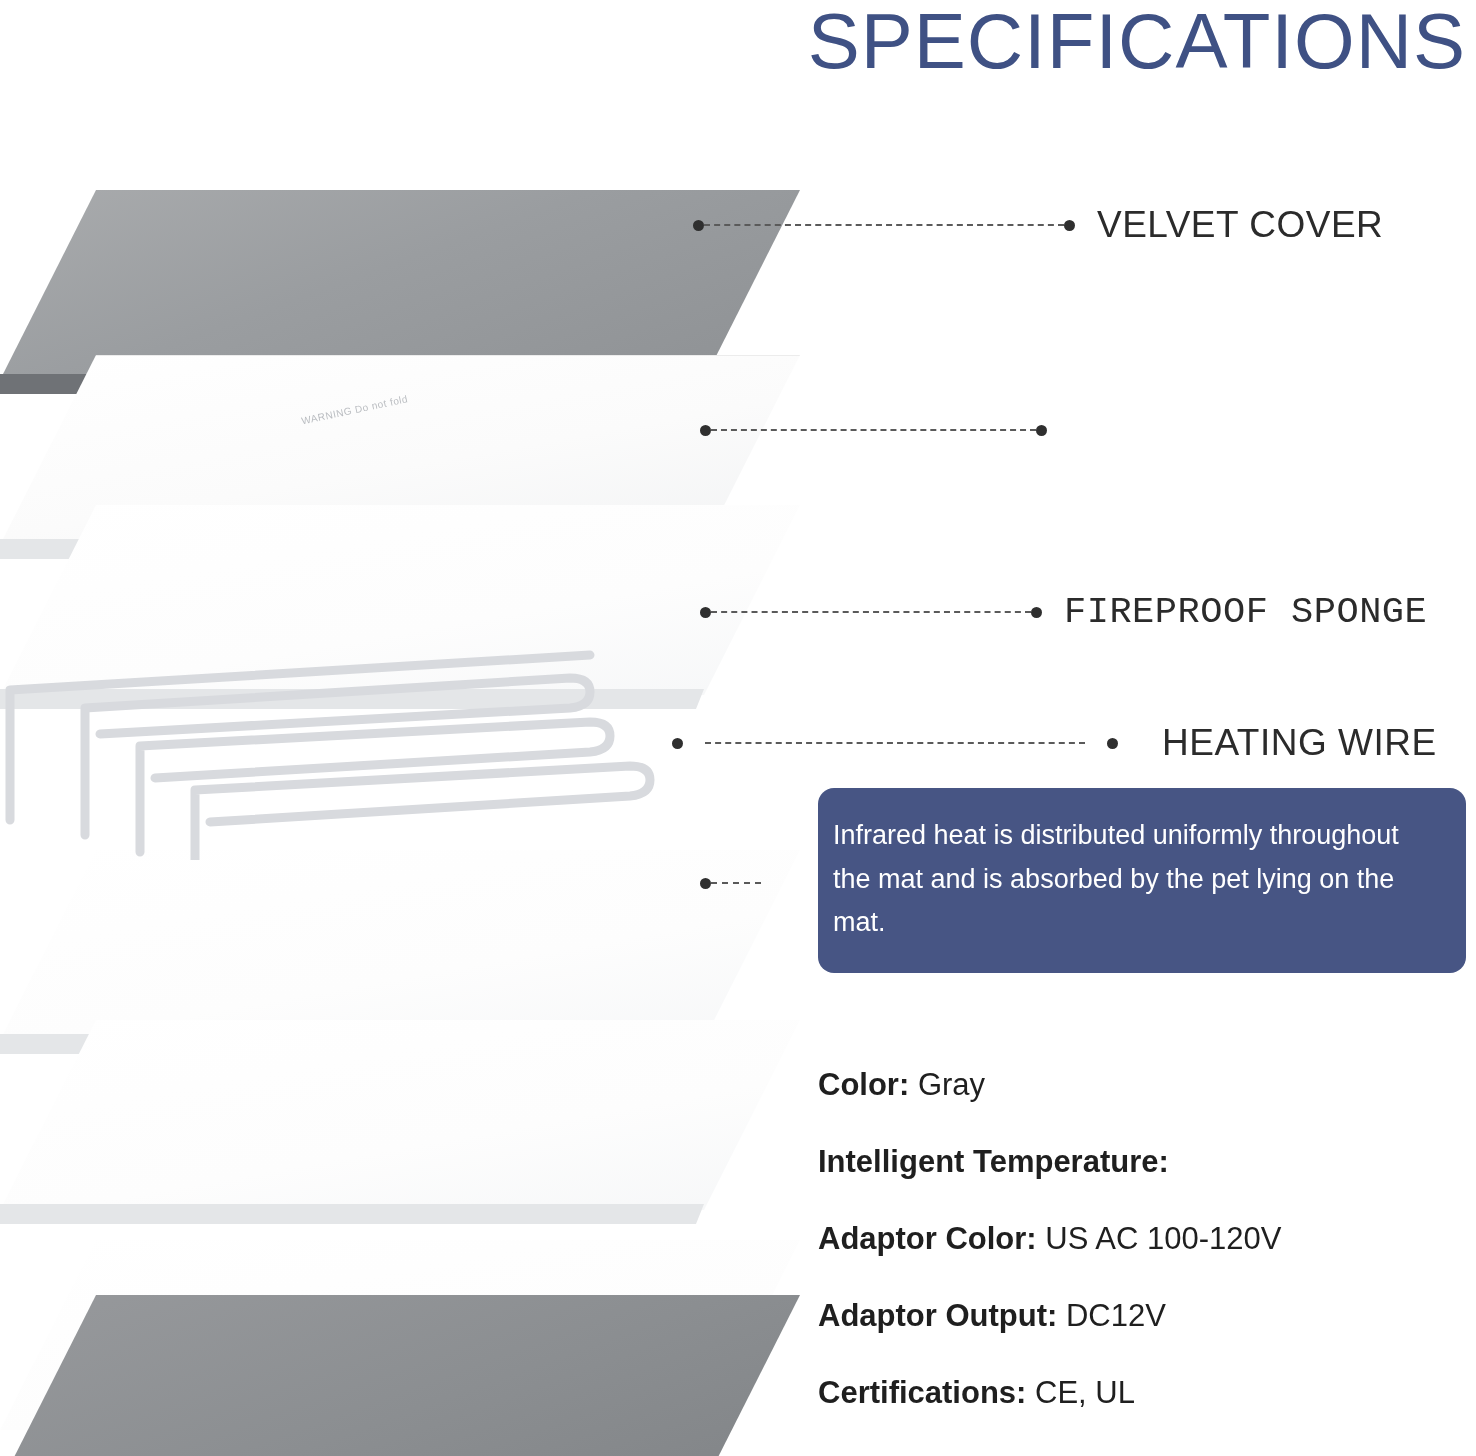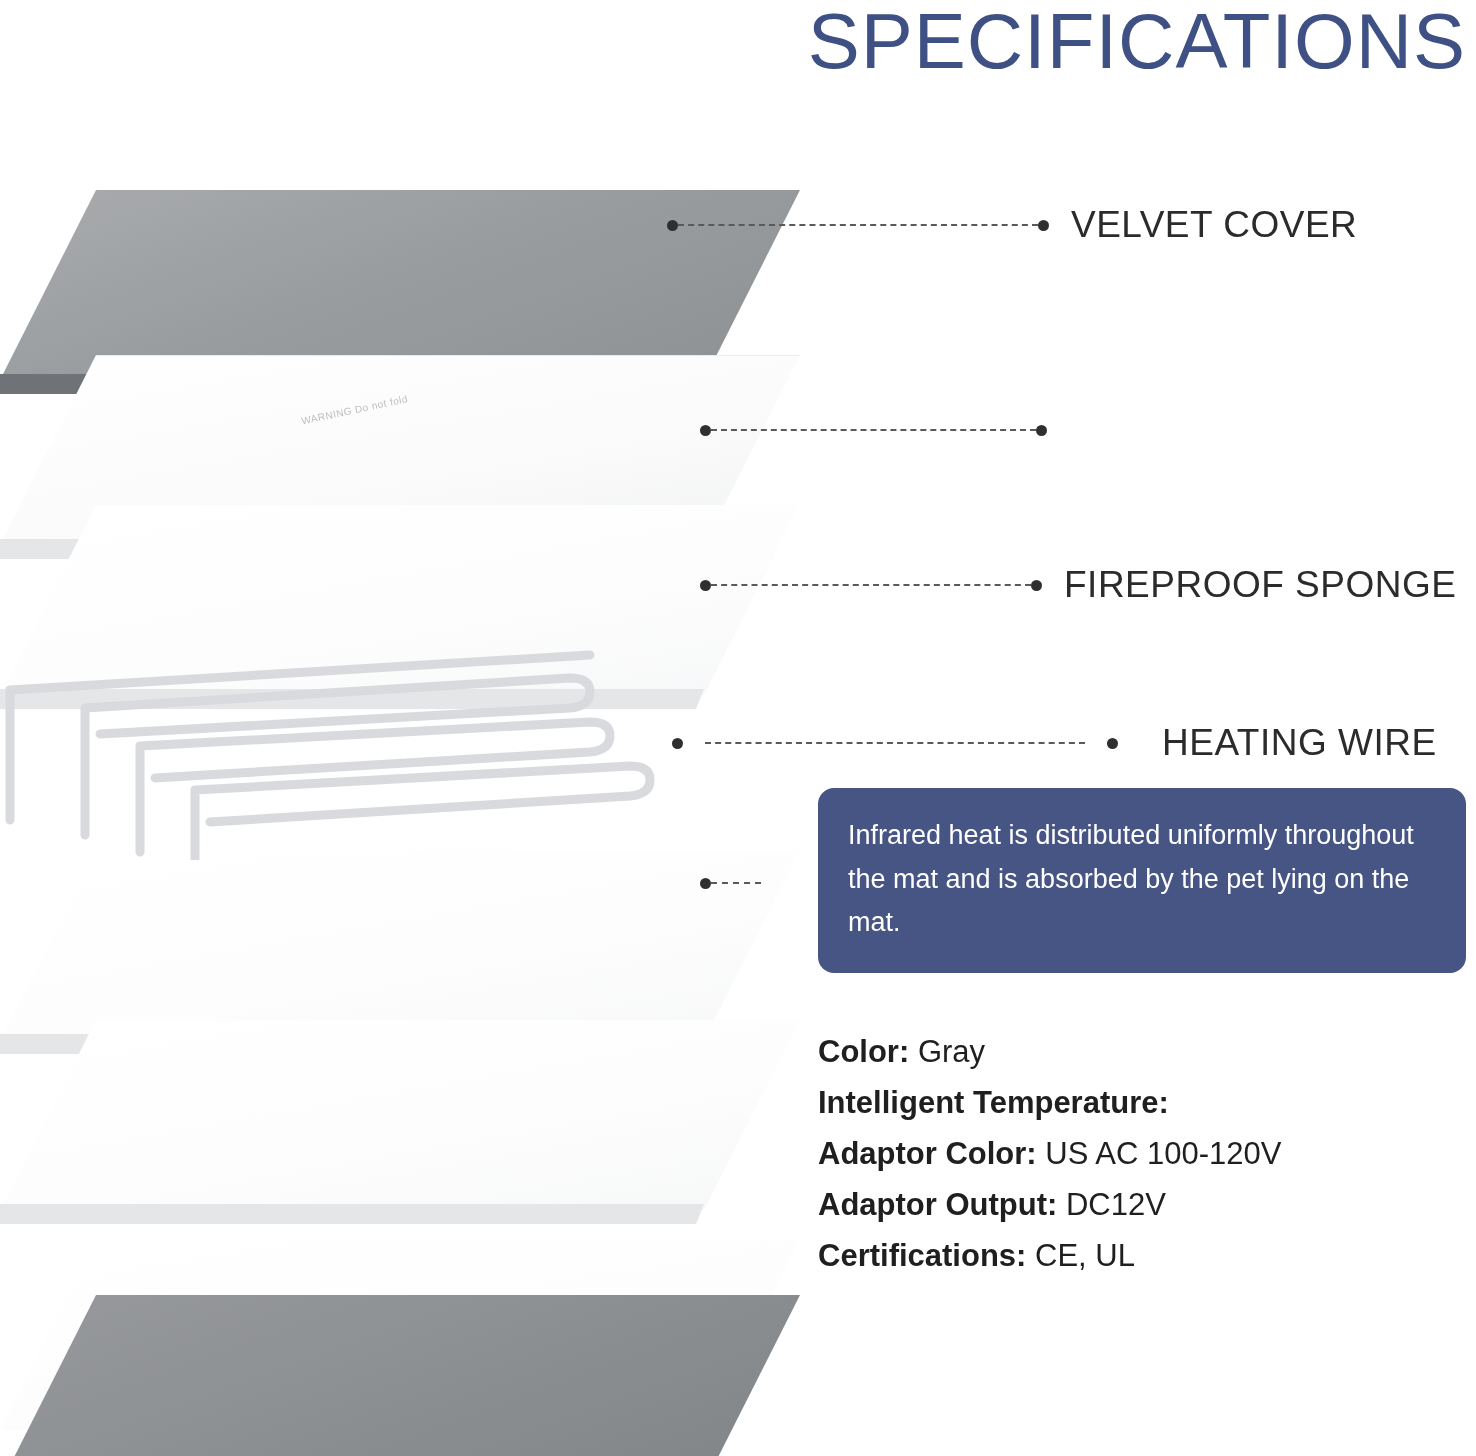--- a/index.html
+++ b/index.html
@@ -119,55 +119,55 @@
     flex: 0 0 auto;
   }
   .callout-label {
     margin-left: 22px;
     font-size: 37px;
     letter-spacing: 0.5px;
     color: #2b2b2b;
     white-space: nowrap;
   }
 
-  #callout-velvet  { left: 667px; top: 210px; }
+  #callout-velvet  { left: 693px; top: 210px; }
   #callout-pvc     { left: 700px; top: 415px; }
-  #callout-sponge  { left: 700px; top: 570px; }
+  #callout-sponge  { left: 700px; top: 597px; font-family: Liberation Mono, monospace; }
   #callout-wire    { left: 672px; top: 728px; gap: 22px; }
   #callout-extra   { left: 700px; top: 868px; }
 
   #callout-velvet  .dash { width: 360px; }
   #callout-pvc     .dash { width: 325px; }
   #callout-sponge  .dash { width: 320px; }
   #callout-wire    .dash { width: 380px; }
   #callout-extra   .dash { width: 50px; }
 
   
   #info-box {
     position: absolute;
     left: 818px; top: 788px;
     width: 648px;
-    padding: 26px 30px 28px 30px;
+    padding: 26px 30px 28px 15px;
     background: #475584;
     border-radius: 16px;
     color: #ffffff;
     font-size: 27px;
     line-height: 1.62;
   }
 
   
   #specs {
     position: absolute;
     left: 818px; top: 1030px;
     width: 650px;
     font-size: 31px;
     line-height: 1.42;
     color: #1f1f1f;
   }
-  .spec-row { margin-bottom: 7px; }
+  .spec-row { margin-bottom: 7px; margin-top: 33px; }
   .spec-key { font-weight: 700; }
   .spec-val { font-weight: 400; }
   .spec-indent { padding-left: 300px; }
   #spec-temp-value { display: block; }
 </style>
 </head>
 <body>
 
 <div id="title">SPECIFICATIONS</div>
 

